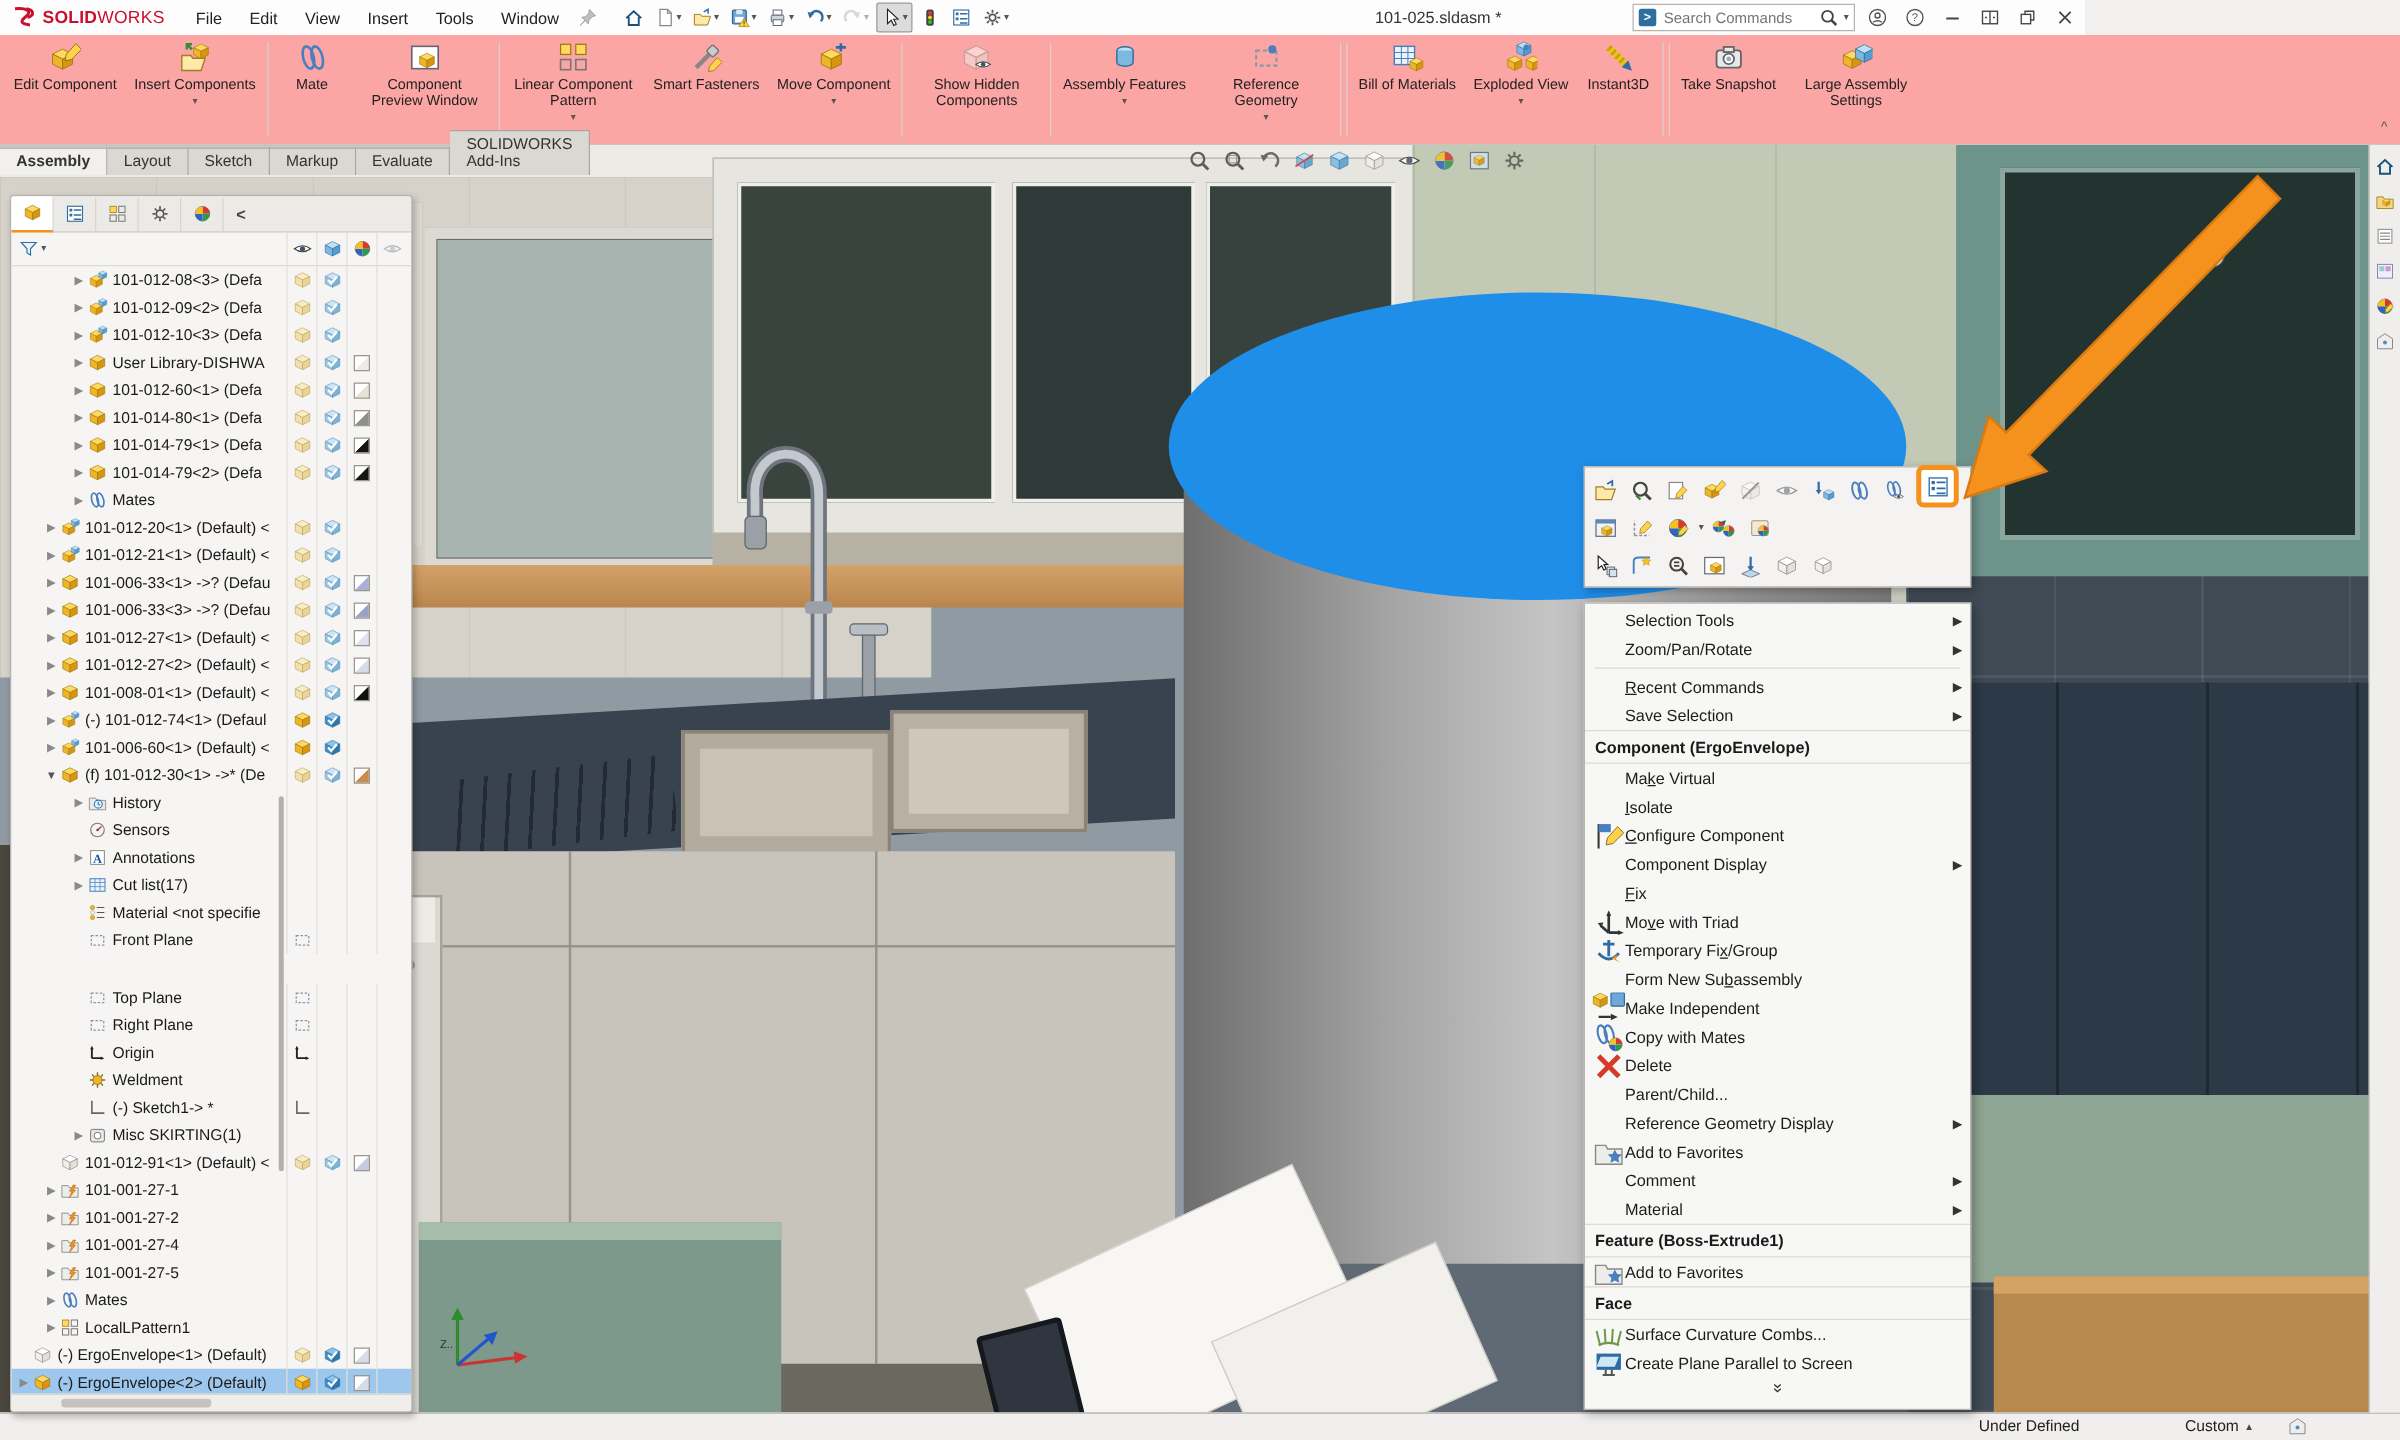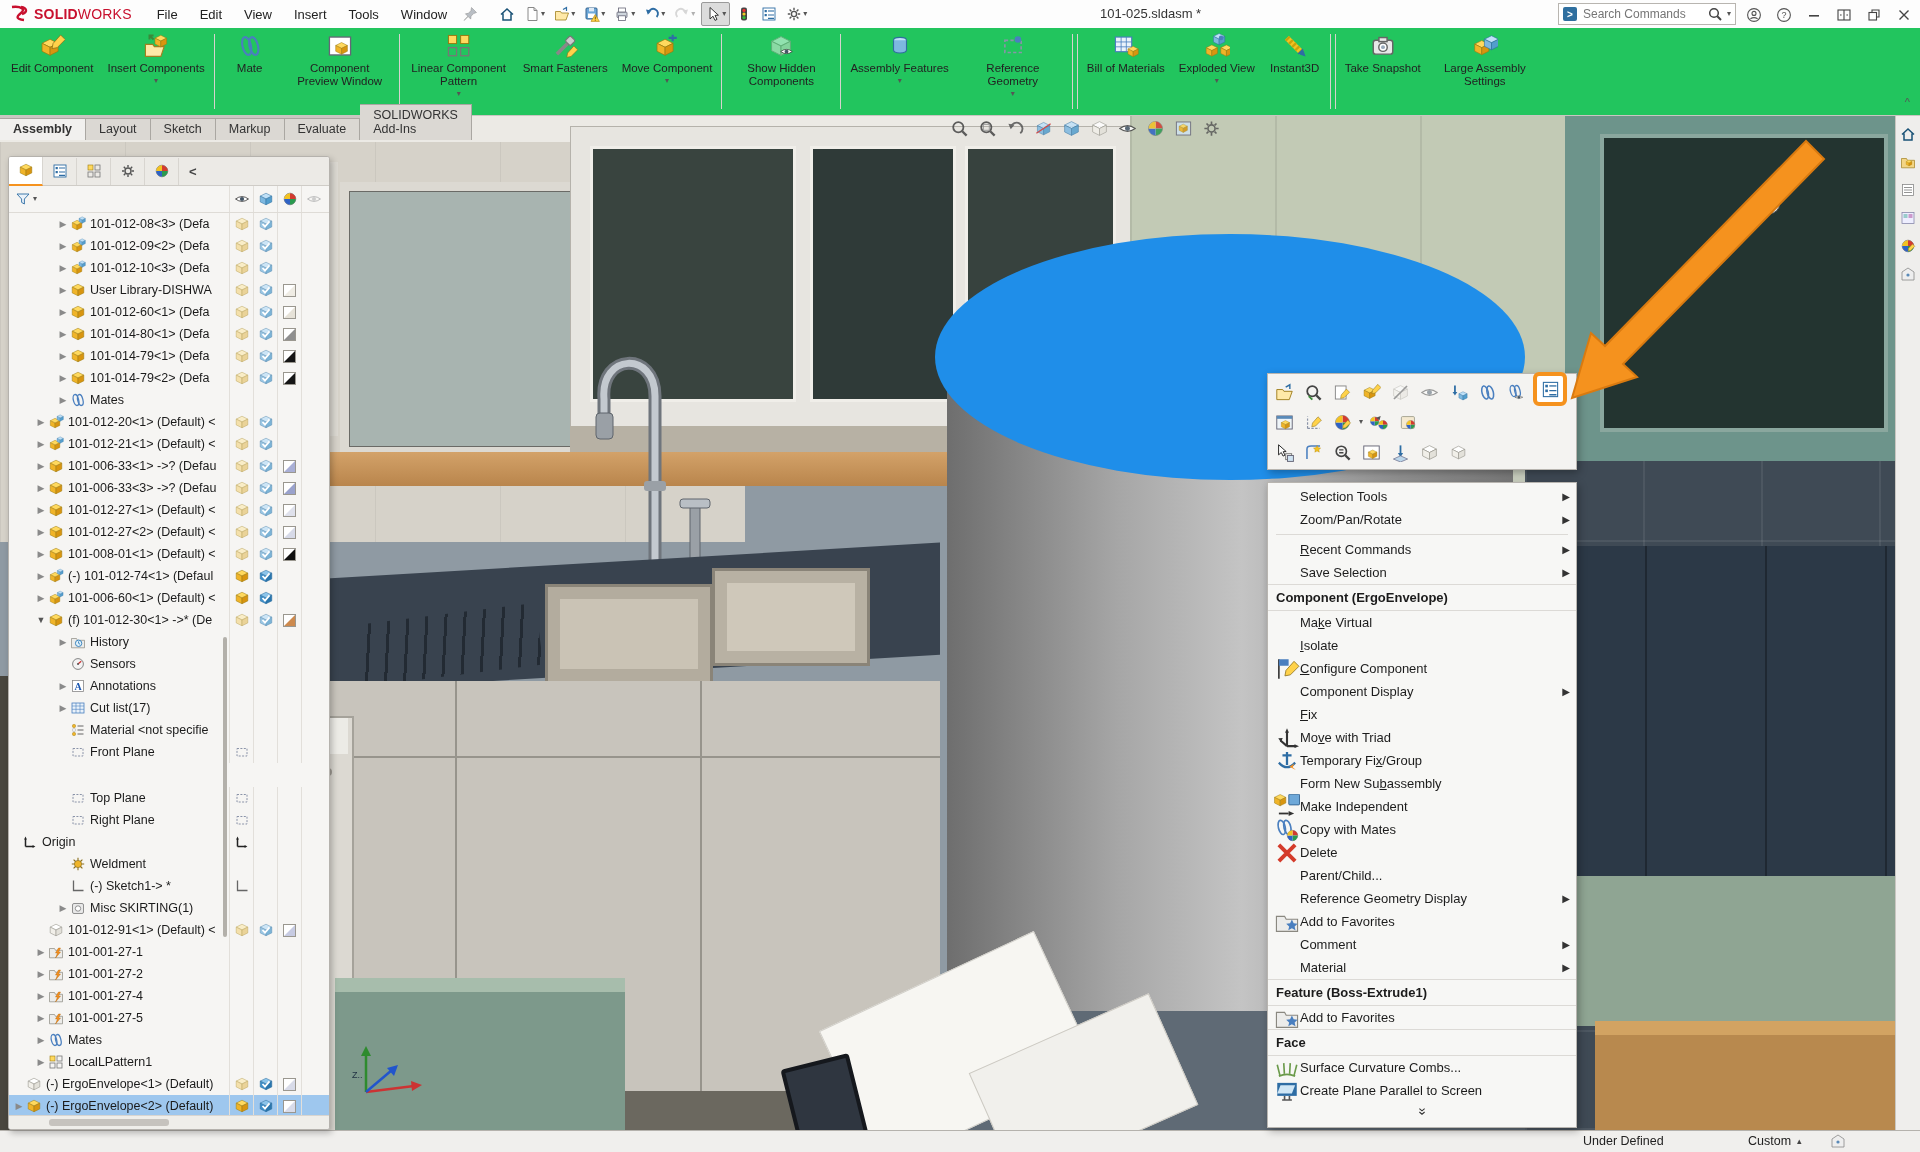--- a/index.html
+++ b/index.html
@@ -2,39 +2,39 @@
 <html><head>
 <meta charset="utf-8">
 <style>
   html,body{margin:0;padding:0;background:#555;}
   #app{position:relative;width:1920px;height:1152px;overflow:hidden;background:#f1f0ee;
        font-family:"Liberation Sans",sans-serif;color:#1b1b1b;-webkit-font-smoothing:antialiased;}
   .ic{display:inline-block;width:16px;height:16px;vertical-align:middle;}
   .ic svg{display:block;width:100%;height:100%;}
   .dd{font-size:8px;color:#555;line-height:1;}
   
-  #titlebar{position:absolute;left:0;top:0;width:1920px;height:28px;background:#fdfdfd;border-bottom:1px solid #d9d6d2;display:flex;align-items:center;}
+  #titlebar{position:absolute;left:0;top:0;width:1668px;height:28px;background:#fdfdfd;border-bottom:1px solid #d9d6d2;display:flex;align-items:center;}
   #logo{display:flex;align-items:center;gap:4px;padding:0 10px 0 8px;}
   #logo .b{font-weight:bold;color:#c8102e;font-size:14px;letter-spacing:.2px;}
   #logo .l{color:#c8102e;font-size:14px;letter-spacing:.2px;}
   #menubar{display:flex;gap:4px;margin-left:6px;}
   .menu-item{padding:4px 9px;font-size:13px;color:#222;cursor:default;}
   #quickbar{display:flex;align-items:center;gap:3px;margin-left:18px;}
   .qbtn{display:flex;align-items:center;gap:1px;padding:3px 3px;border-radius:2px;}
   .qbtn.pressed{background:#dcdcdc;border:1px solid #9a9a9a;}
   .qbtn.disabled{opacity:.45;}
   #doc-title{position:absolute;left:1100px;top:6px;font-size:13px;color:#333;}
   #tb-right{position:absolute;right:6px;top:3px;display:flex;align-items:center;gap:8px;}
   #searchbox{display:flex;align-items:center;width:168px;height:20px;border:1px solid #b8b5b0;background:#fff;padding:0 4px;gap:4px;}
   #searchbox .sico{width:14px;height:14px;background:#2f6f9f;color:#fff;font-size:10px;font-weight:bold;
     display:flex;align-items:center;justify-content:center;border-radius:2px;flex:0 0 auto;}
   #searchbox input{border:none;outline:none;flex:1;font-size:12px;color:#444;min-width:0;background:transparent;font-family:"Liberation Sans",sans-serif;}
   .winbtn{padding:2px;}
   
-  #ribbon{position:absolute;left:0;top:28px;width:1920px;height:88px;background:#22c55e;border-bottom:1px solid #c9c6c1;display:flex;align-items:stretch;padding-left:4px;box-sizing:border-box;}
+  #ribbon{position:absolute;left:0;top:28px;width:1920px;height:88px;background:#fca5a5;border-bottom:1px solid #c9c6c1;display:flex;align-items:stretch;padding-left:4px;box-sizing:border-box;}
   .rbtn{display:flex;flex-direction:column;align-items:center;justify-content:flex-start;padding:5px 7px 2px;max-width:100px;min-width:52px;}
   .rbtn .ric{width:26px;height:26px;}
   .rbtn .ric svg{width:100%;height:100%;}
   .rbtn .rlabel{font-size:11.5px;line-height:1.15;text-align:center;margin-top:3px;color:#222;}
   .rbtn .dd{margin-top:2px;}
   .rsep{width:1px;background:#d6d3ce;margin:6px 2px;}
   #ribbon-collapse{position:absolute;right:10px;top:96px;font-size:11px;color:#555;}
   
   #tabstrip{position:absolute;left:0;top:116px;width:452px;height:24px;background:#c9c6c1;display:flex;align-items:flex-end;z-index:15;}
   .tab{padding:3px 13px 4px;font-size:12.5px;color:#333;background:#dbd8d3;border-right:1px solid #aaa7a2;border-top:1px solid #aaa7a2;}
@@ -1611,21 +1611,21 @@
                 <svg viewBox="0 0 16 16">
                   <rect x="3" y="4.5" width="10" height="7.5" fill="none" stroke="#8a93a8" stroke-width="1" stroke-dasharray="2,1.4"></rect>
                 </svg>
               </span>
             </div>
             <div class="tcell"></div>
             <div class="tcell"></div>
             <div class="tcell"></div>
           </div>
         </div>
-        <div class="trow" style="">
+        <div class="trow" style="padding-left: 48px;">
           <span class="arr"></span>
           <span class="ic ticon">
             <svg viewBox="0 0 16 16">
               <path d="M3.5 12.5 V5 M3.5 12.5 H11" stroke="#222" stroke-width="1.5" fill="none"></path>
               <polygon points="3.5,2.6 2.1,5.4 4.9,5.4" fill="#222"></polygon>
               <polygon points="13.4,12.5 10.6,11.1 10.6,13.9" fill="#222"></polygon>
             </svg>
           </span>
           <span class="tlabel">Origin</span>
           <div class="tcols">

